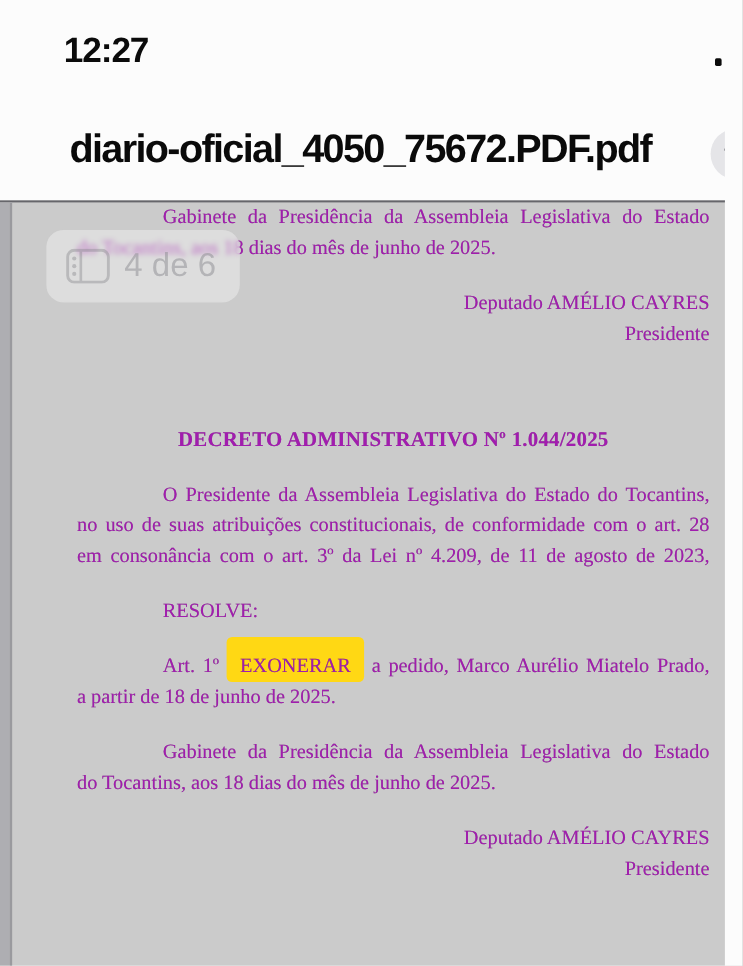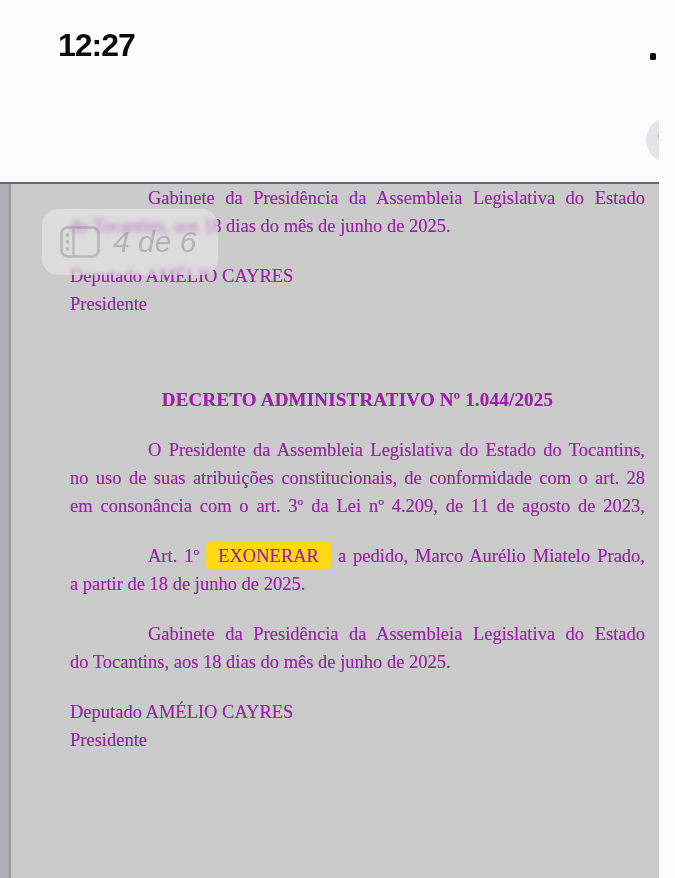--- a/index.html
+++ b/index.html
@@ -46,51 +46,51 @@
     position:absolute; left:70px; right:30px; top:0;
     font-family:"Liberation Serif","DejaVu Serif",serif;
     color:#a21caf; text-shadow:0 0 0.6px rgba(34,34,34,0.38);
   }
   .para { margin:22px 0 0 0; }
   .para:first-child { margin-top:0; }
   .para-heading { margin-top:68px; }
   .line { line-height:28px; font-size:18.5px; text-align:left; }
   .line.just { text-align:justify; text-align-last:justify; }
   .line.first { padding-left:78px; }
-  .para-center .line { text-align:left; }
+  .para-center .line { text-align:right; }
   .para-heading .line { text-align:center; font-weight:700; font-size:19px; letter-spacing:0.2px; }
-  .hl { background:#FFD814; border-radius:5px; padding:4px 12px 4px; }
+  .hl { background:#FFD814; border-radius:5px; padding:17px 12px 4px; }
 
   
   .page-pill {
     position:absolute; left:42px; top:25px; width:176px; height:66px;
     border-radius:16px; background:rgba(245,245,245,0.42);
     -webkit-backdrop-filter:blur(2.5px); backdrop-filter:blur(2.5px);
     display:flex; align-items:center; box-sizing:border-box; padding-left:18px;
     z-index:2;
-    font-style:italic;
   }
   .page-pill svg { opacity:0.38; flex:none; }
   .pill-label {
     margin-left:13px; font-size:30px; color:#8E8E93; opacity:0.52;
     font-family:"Liberation Sans","DejaVu Sans",sans-serif; white-space:nowrap;
   }
 </style>
 </head>
 <body>
 
 <div class="screen">
 
   <div class="header">
     <div class="time">12:27</div>
     <div class="signal">
       <i class="b1"></i>
         <i class="b2"></i>
         <i class="b3"></i>
     </div>
+    <div class="filetitle">diario-oficial_4050_75672.PDF.pdf</div>
     <button class="collapse-btn">
       <span style="display:flex">
         <svg width="22" height="14" viewBox="0 0 22 14">
           <polyline points="2,3 11,11 20,3" fill="none" stroke="#8A8A8F" stroke-width="3.2" stroke-linecap="round" stroke-linejoin="round"></polyline>
         </svg>
       </span>
     </button>
   </div>
 
   <div class="content">
@@ -107,20 +107,23 @@
         </div>
         <div class="para para-heading">
           <div class="line"><span>DECRETO ADMINISTRATIVO Nº 1.044/2025</span></div>
         </div>
         <div class="para para-body">
           <div class="line just first"><span>O Presidente da Assembleia Legislativa do Estado do Tocantins,</span></div>
           <div class="line just"><span>no uso de suas atribuições constitucionais, de conformidade com o art. 28</span></div>
           <div class="line just"><span>em consonância com o art. 3º da Lei nº 4.209, de 11 de agosto de 2023,</span></div>
         </div>
         <div class="para para-body">
+          <div class="line first"><span>RESOLVE:</span></div>
+        </div>
+        <div class="para para-body">
           <div class="line just first"><span>Art. 1º </span><span class="hl" style="background: rgb(255, 216, 20);">EXONERAR</span><span> a pedido, Marco Aurélio Miatelo Prado,</span></div>
           <div class="line"><span>a partir de 18 de junho de 2025.</span></div>
         </div>
         <div class="para para-body">
           <div class="line just first"><span>Gabinete da Presidência da Assembleia Legislativa do Estado</span></div>
           <div class="line"><span>do Tocantins, aos 18 dias do mês de junho de 2025.</span></div>
         </div>
         <div class="para para-center">
           <div class="line"><span>Deputado AMÉLIO CAYRES</span></div>
           <div class="line"><span>Presidente</span></div>

